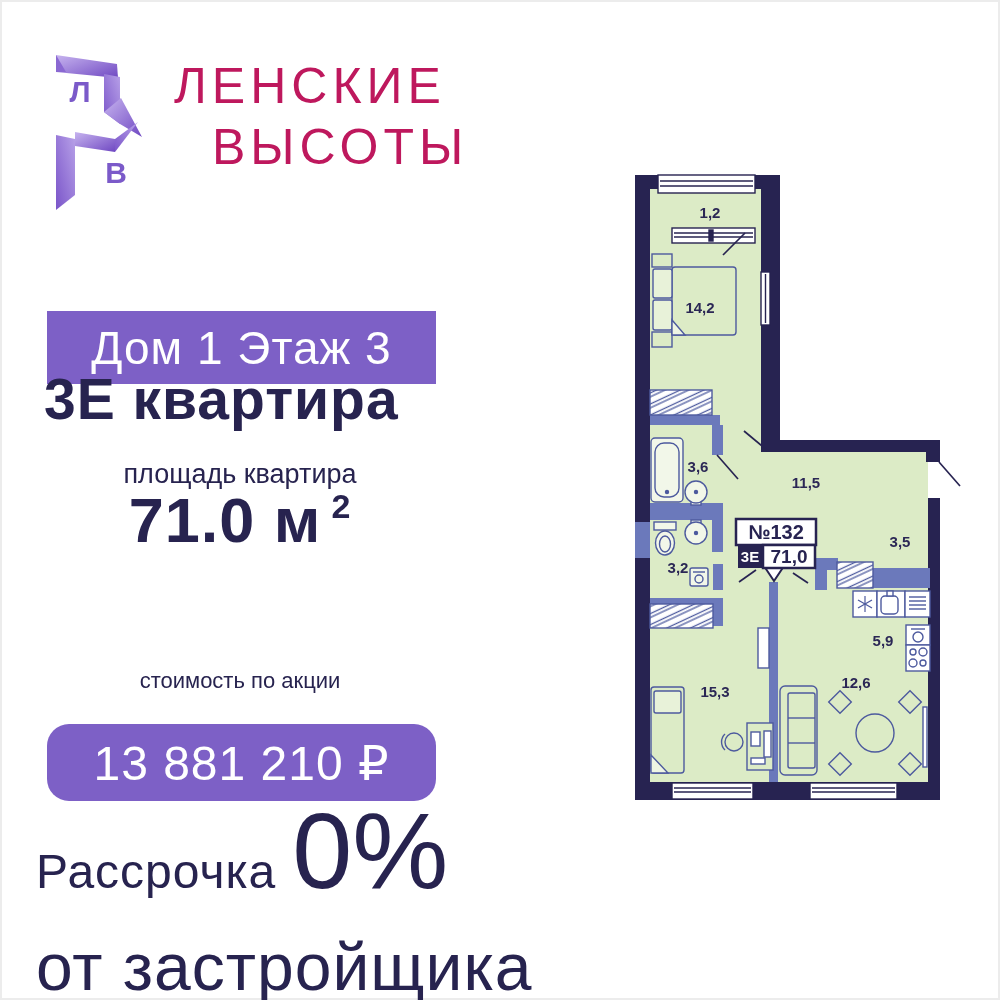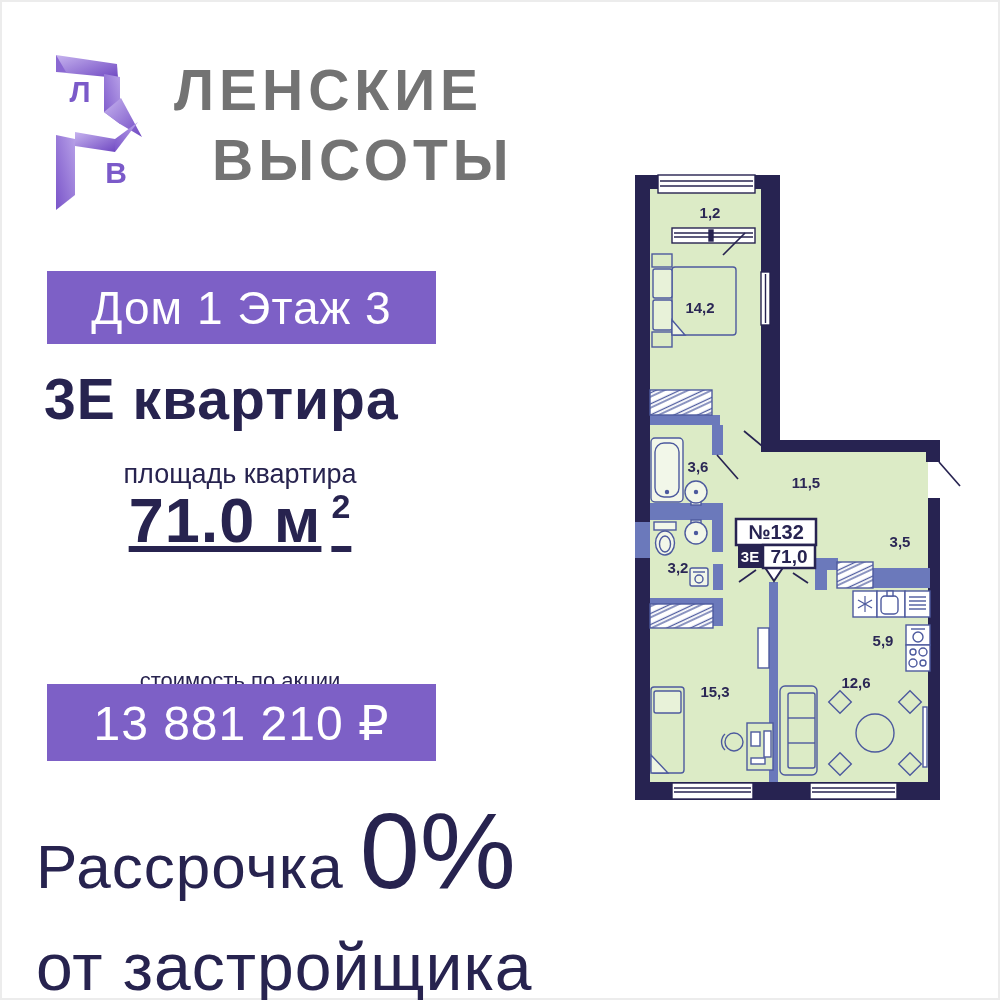--- a/index.html
+++ b/index.html
@@ -4,36 +4,36 @@
 <style>
   html,body{margin:0;padding:0;background:#fff;}
   .canvas{
     position:relative;width:1000px;height:1000px;background:#ffffff;
     font-family:"Liberation Sans","DejaVu Sans",sans-serif;
     box-shadow:inset 0 0 0 2px #ececec;overflow:hidden;color:#27234f;
   }
   .abs{position:absolute;}
   
   .logo-icon{left:42px;top:40px;width:125px;height:190px;}
-  .logo-text{left:174px;top:56px;color:#737373;font-weight:700;font-size:57px;letter-spacing:5px;line-height:1.22;}
+  .logo-text{left:174px;top:56px;color:#be185d;font-weight:400;font-size:50px;letter-spacing:5px;line-height:1.22;}
   .logo-text .l2{margin-left:38px;}
   
-  .badge{background:#7d60c6;color:#ffffff;display:flex;align-items:center;justify-content:center;font-weight:500;}
+  .badge{background:#7d60c6;color:#ffffff;display:flex;align-items:center;justify-content:center;font-weight:500;margin-top:40px;}
   .badge-house{left:47px;top:271px;width:389px;height:73px;font-size:46px;letter-spacing:1px;}
-  .badge-price{left:47px;top:684px;width:389px;height:77px;font-size:48px;letter-spacing:1px;}
+  .badge-price{left:47px;top:684px;width:389px;height:77px;font-size:48px;letter-spacing:1px;border-radius:22px;}
   .apt-type{left:44px;top:366px;font-size:57px;font-weight:700;letter-spacing:1px;}
   .center-col{left:45px;width:390px;text-align:center;}
   .area-label{top:459px;font-size:27px;font-weight:500;}
-  .area-value{top:484px;font-size:63px;font-weight:700;letter-spacing:1px;text-decoration:underline;}
+  .area-value{top:484px;font-size:63px;font-weight:700;letter-spacing:1px;}
   .area-value .sup{font-size:34px;font-weight:600;position:relative;top:-24px;margin-left:10px;}
   .price-label{top:668px;font-size:22px;font-weight:500;}
   
   .promo{left:36px;top:788px;}
   .promo-line1{display:flex;align-items:baseline;}
-  .promo-word{font-size:62px;font-weight:500;letter-spacing:1px;}
+  .promo-word{font-size:48px;font-weight:500;letter-spacing:1px;}
   .promo-big{font-size:108px;font-weight:500;margin-left:16px;}
   .promo-line2{font-size:66px;font-weight:500;letter-spacing:1px;margin-top:16px;}
   
   .plan{left:628px;top:170px;width:336px;height:642px;}
   .plan text{font-family:"Liberation Sans","DejaVu Sans",sans-serif;}
   .room-label{font-size:15px;font-weight:700;fill:#2b2755;}
 </style>
 </head>
 <body>
 

